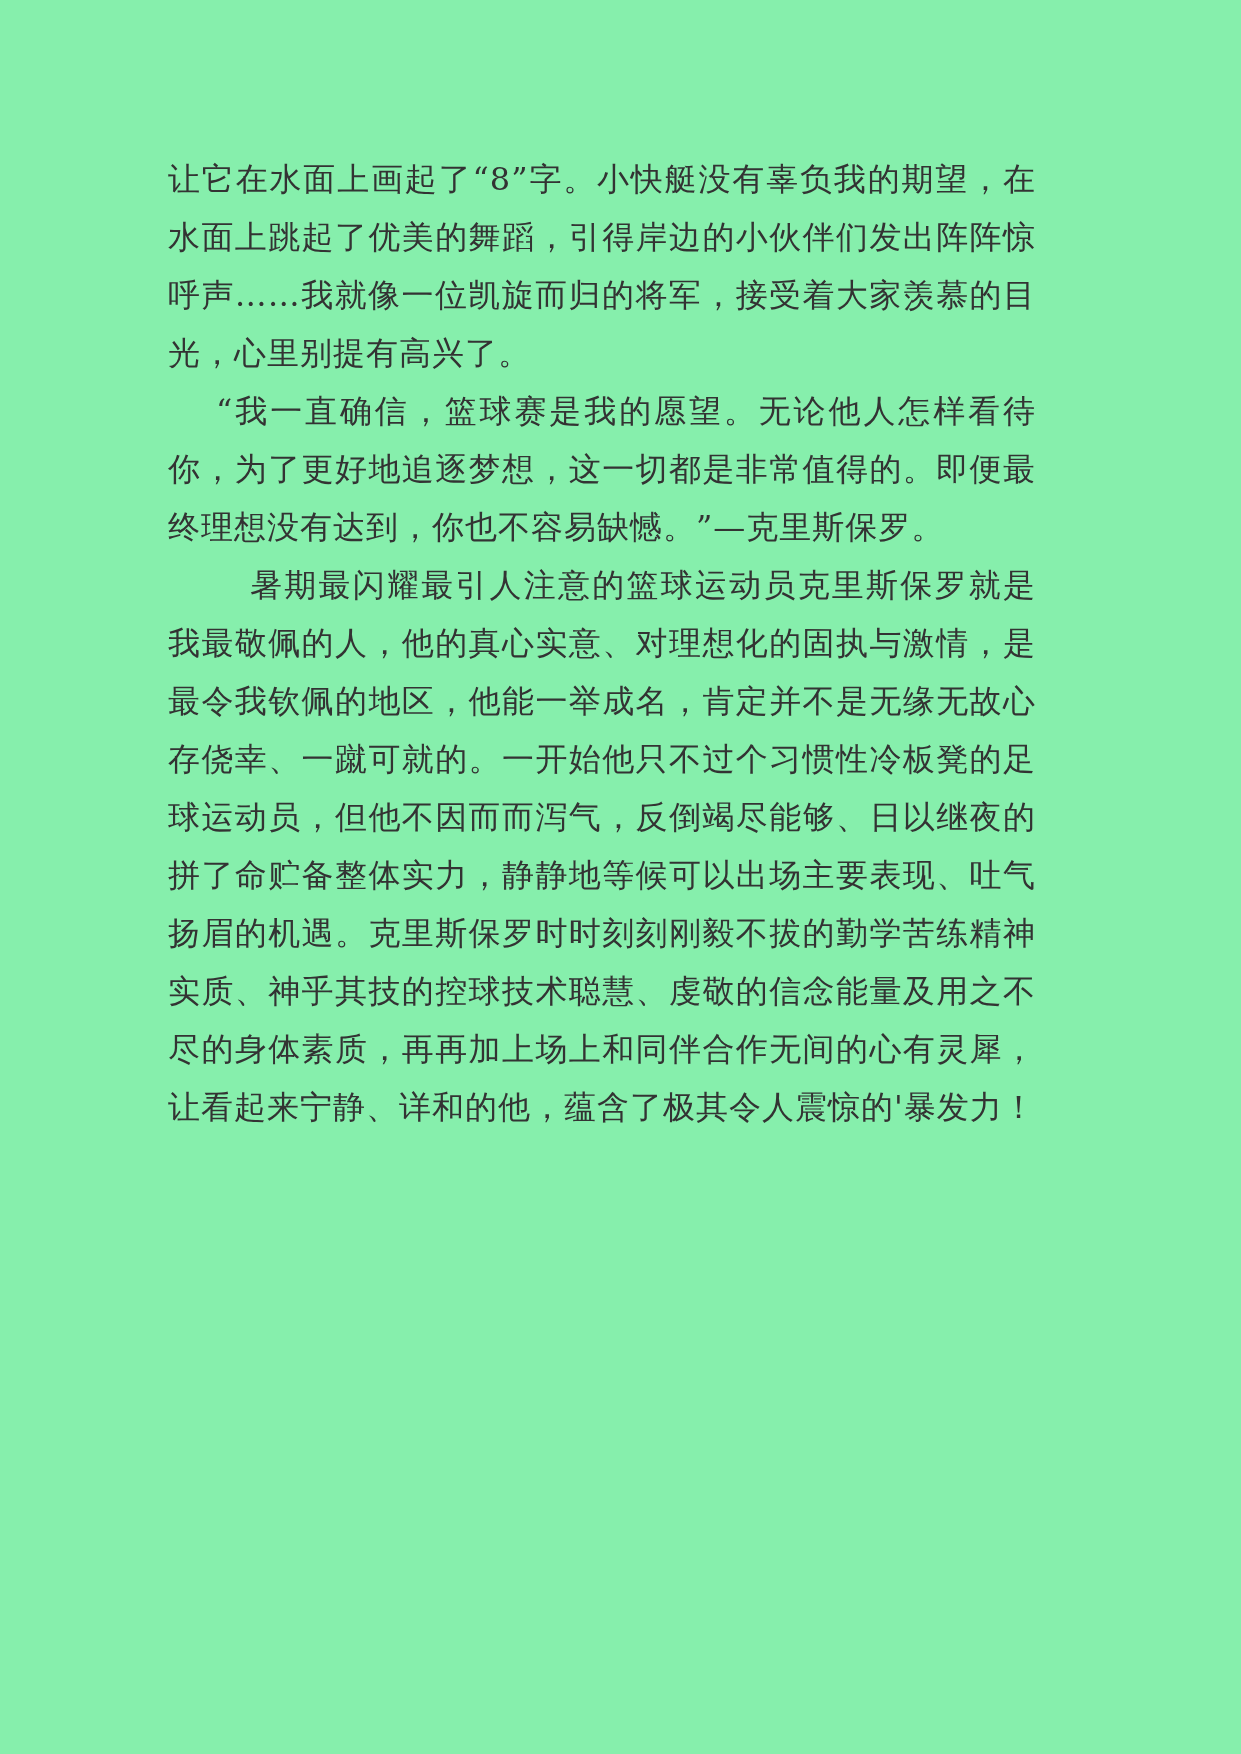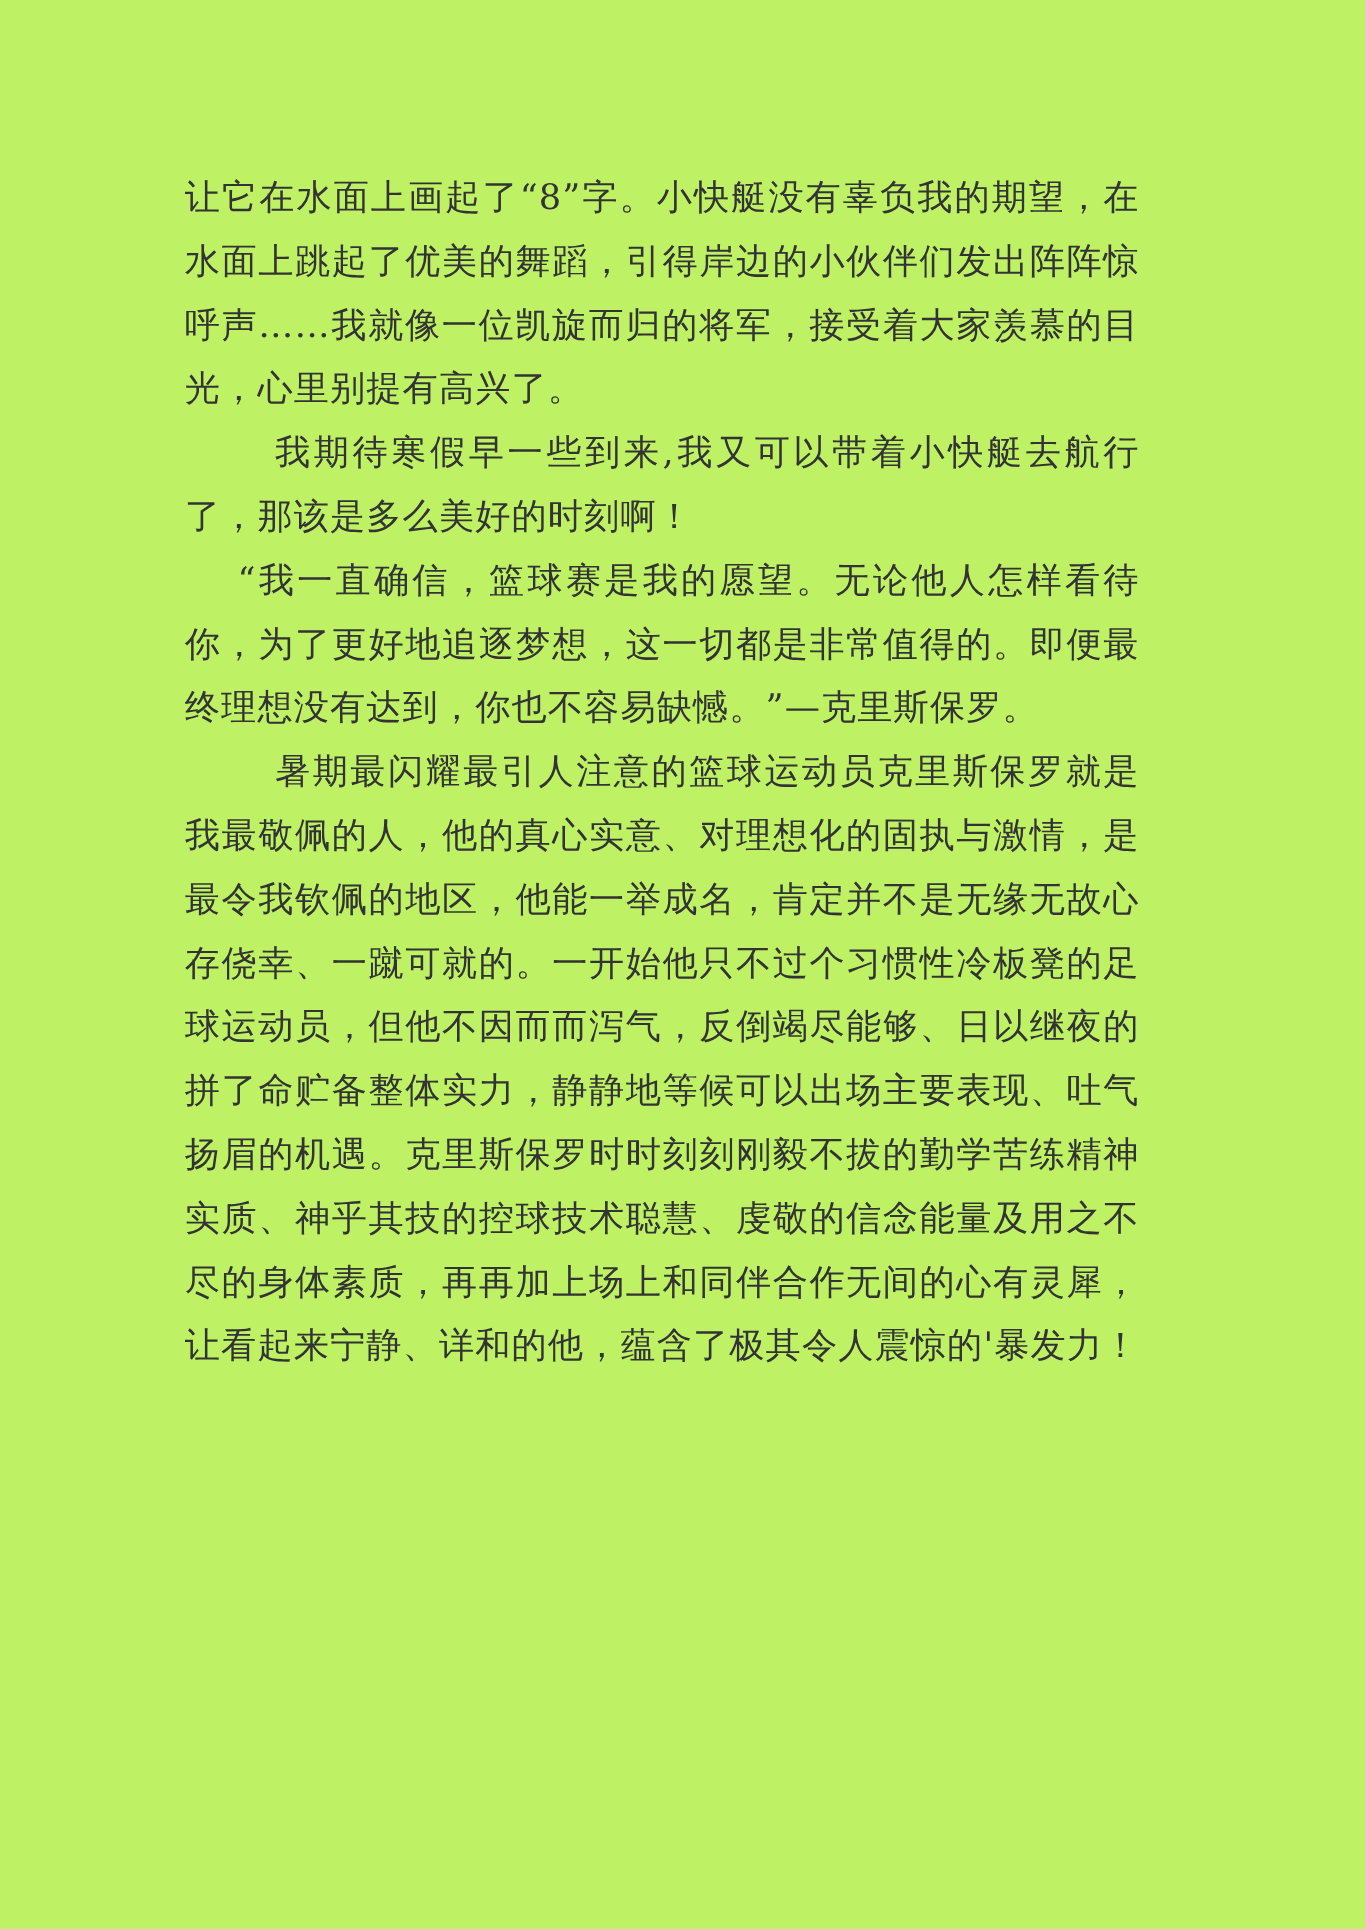--- a/index.html
+++ b/index.html
@@ -4,21 +4,21 @@
 <style>
   html, body {
     margin: 0;
     padding: 0;
     background: #ffffff;
   }
   .page {
     position: relative;
     width: 1241px;
     height: 1754px;
-    background: #bef264;
+    background: #86efac;
     overflow: hidden;
   }
   .content {
     position: absolute;
     left: 168px;
     top: 150px;
     width: 868px;
     font-family: "DejaVu Serif", "Liberation Serif", serif;
     font-size: 32px;
     line-height: 58px;
@@ -48,21 +48,20 @@
 </style>
 </head>
 <body>
 
 <div class="page">
   <div class="content">
 
     <p class="no-indent">让它在水面上画起了“8”字。小快艇没有辜负我的期望，在水面上跳起了优美的舞蹈，引得岸边的小伙伴们发出阵阵惊呼声……我就像一位凯旋而归的将军，接受着大家羡慕的目光，心里别提有高兴了。</p>
 
 
-    <p>我期待寒假早一些到来,我又可以带着小快艇去航行了，那该是多么美好的时刻啊！</p>
 
 
     <p class="quote-indent">“我一直确信，篮球赛是我的愿望。无论他人怎样看待你，为了更好地追逐梦想，这一切都是非常值得的。即便最终理想没有达到，你也不容易缺憾。”—克里斯保罗。</p>
 
     <p>暑期最闪耀最引人注意的篮球运动员克里斯保罗就是我最敬佩的人，他的真心实意、对理想化的固执与激情，是最令我钦佩的地区，他能一举成名，肯定并不是无缘无故心存侥幸、一蹴可就的。一开始他只不过个习惯性冷板凳的足球运动员，但他不因而而泻气，反倒竭尽能够、日以继夜的拼了命贮备整体实力，静静地等候可以出场主要表现、吐气扬眉的机遇。克里斯保罗时时刻刻刚毅不拔的勤学苦练精神实质、神乎其技的控球技术聪慧、虔敬的信念能量及用之不尽的身体素质，再再加上场上和同伴合作无间的心有灵犀，让看起来宁静、详和的他，蕴含了极其令人震惊的'暴发力！</p>
 
   </div>
 </div>
 
 </body></html>

